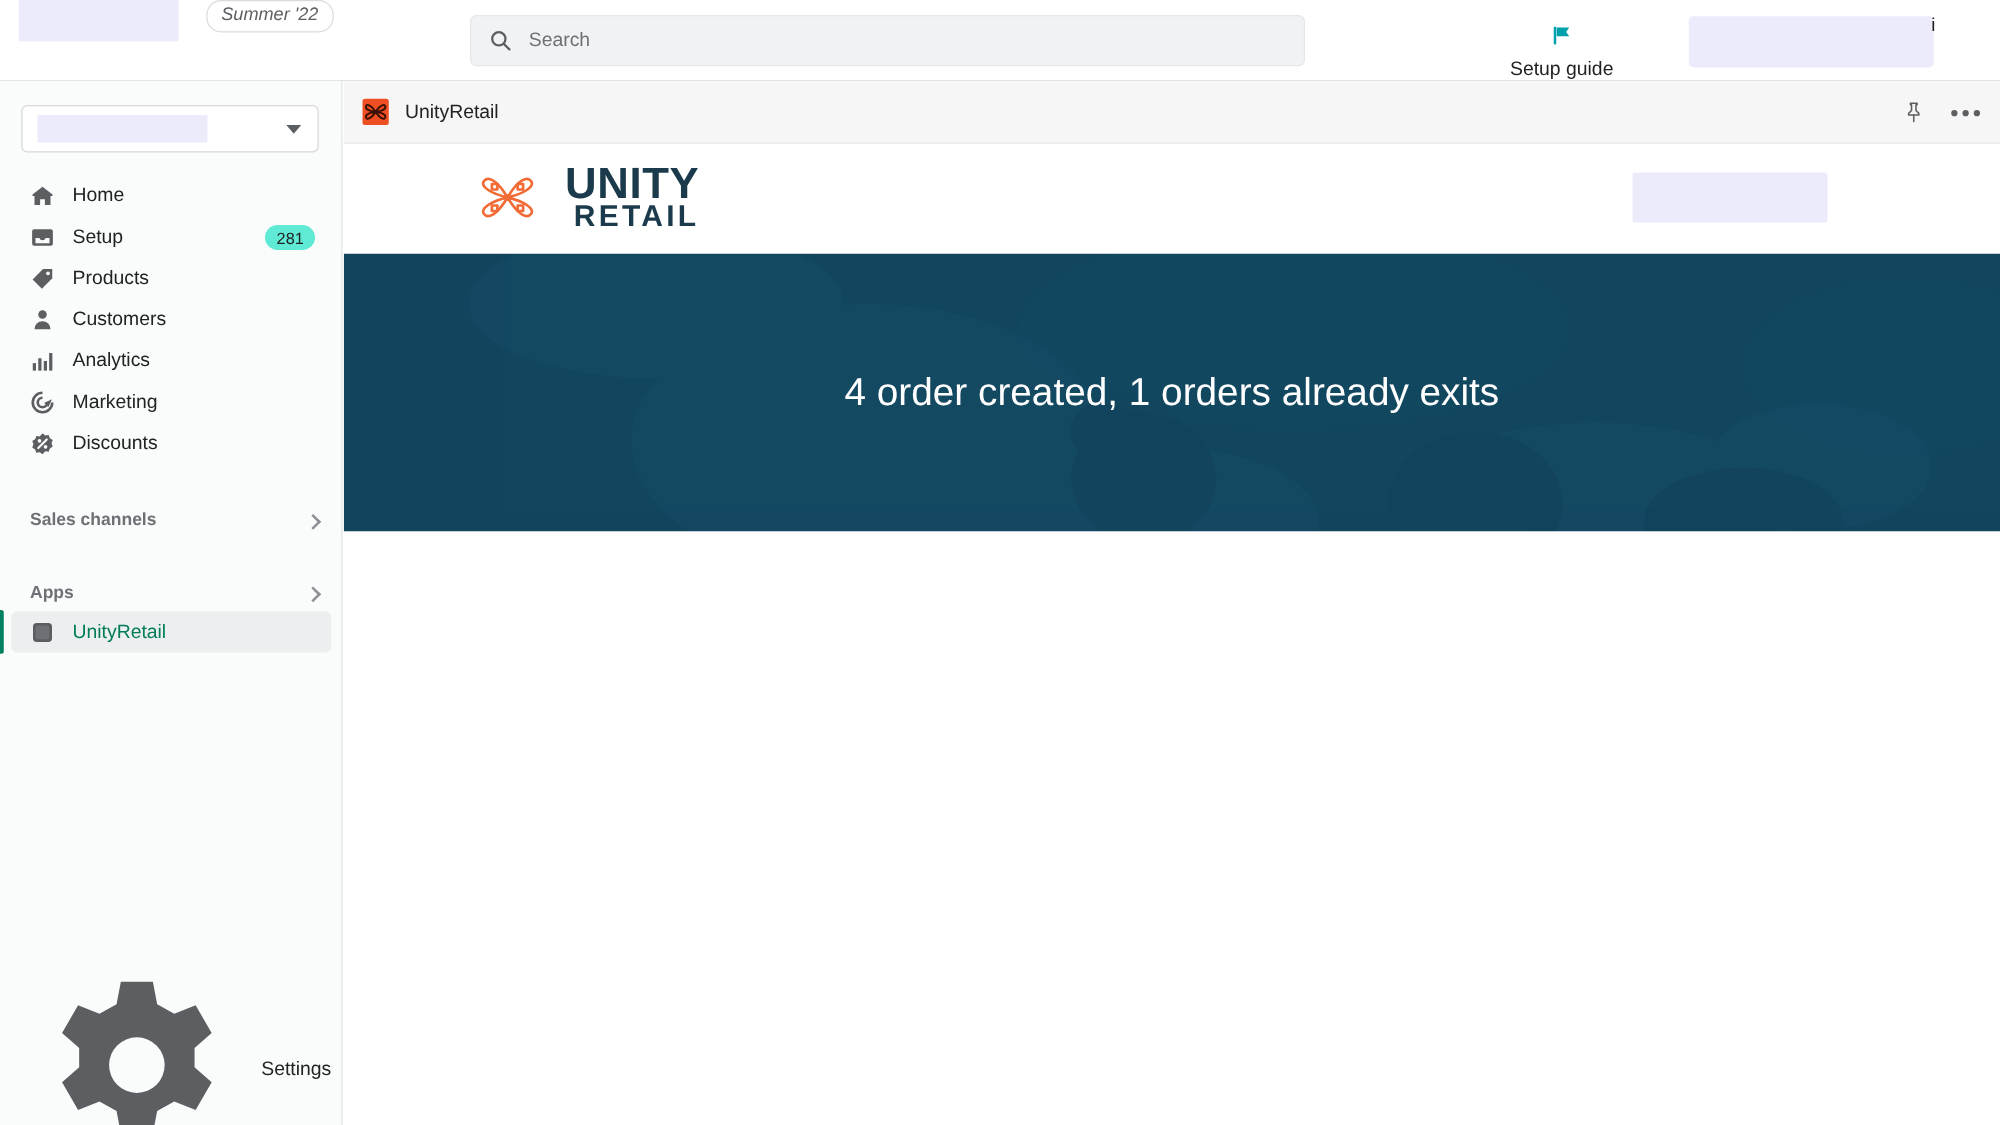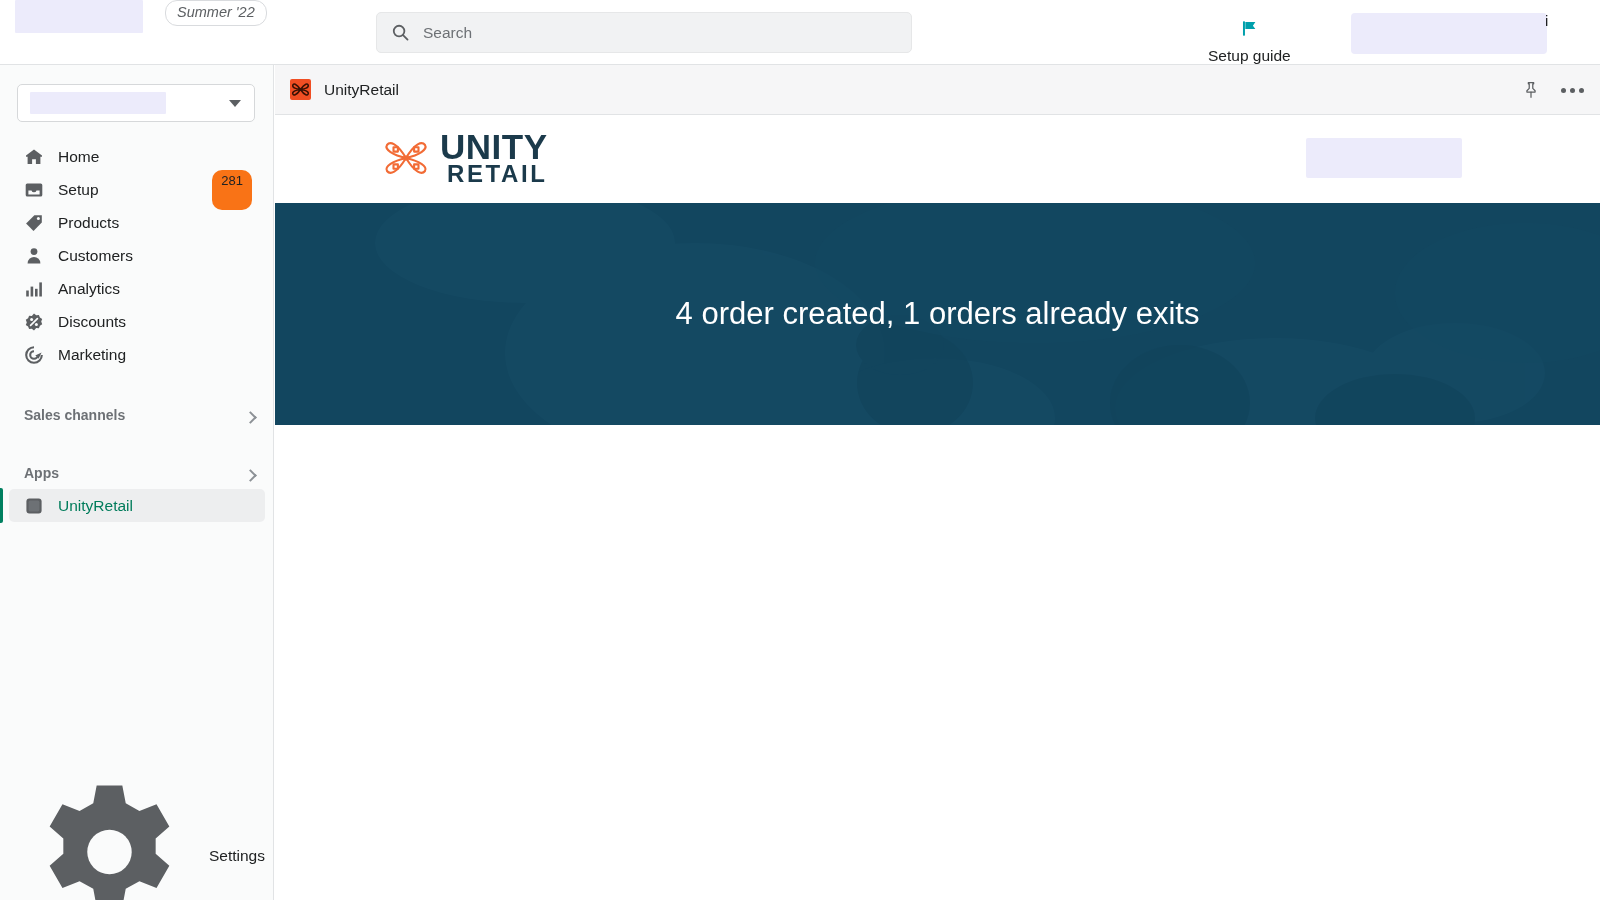--- a/index.html
+++ b/index.html
@@ -31,21 +31,21 @@
     padding: 3px 11px 4px;
     font-size: 14.5px;
     font-style: italic;
     color: #5c5f62;
     background: #fff;
     line-height: 1.2;
     white-space: nowrap;
   }
   .search-wrap {
     position: absolute; left: 376px; top: 12px;
-    width: 536px; height: 41px;
+    width: 668px; height: 41px;
     background: #f1f2f3;
     border: 1px solid #e6e7e8;
     border-radius: 5px;
     display: flex; align-items: center;
     padding-left: 14px;
   }
   .search-icon { width: 19px; height: 19px; flex: 0 0 auto; }
   .search-placeholder {
     margin-left: 13px; font-size: 15.5px; color: #6d7175;
   }
@@ -95,23 +95,23 @@
     border-radius: 5px;
     padding-left: 15px;
     cursor: pointer;
   }
   .nav-item .ico { width: 20px; height: 20px; flex: 0 0 20px; display: block; }
   .nav-item .label {
     margin-left: 14px; font-size: 15.5px; color: #202223; line-height: 1;
   }
   .nav-item .count {
     position: absolute; right: 13px;
-    background: #f97316; color: #202223;
+    background: #5eead4; color: #202223;
     font-size: 13px; line-height: 1;
-    padding: 4px 9px 23px; border-radius: 10px;
+    padding: 4px 9px 3px; border-radius: 10px;
   }
   .nav-item.active { background: #edeeef; }
   .nav-item.active .label { color: #007c5b; }
   .nav-item.active::before {
     content: ""; position: absolute; left: -9px; top: -1px;
     width: 3px; height: 35px; background: #008060; border-radius: 0 2px 2px 0;
   }
   .nav-section {
     margin: 0 9px; height: 33px;
     display: flex; align-items: flex-end; justify-content: space-between;
@@ -172,21 +172,21 @@
   .brand-header {
     position: relative; width: 1325px; height: 88px; background: #fff;
   }
   .brand-logo {
     position: absolute; left: 107px; top: 16px;
     display: flex; align-items: center; gap: 10px;
   }
   .brand-mark { width: 48px; height: 48px; display: block; }
   .brand-wordmark { display: flex; flex-direction: column; line-height: 0.92; }
   .brand-wordmark .l1 {
-    font-size: 35px; font-weight: bold; color: #1b3a4b; letter-spacing: 0.5px;
+    font-size: 35px; font-weight: bold; color: #1b3a4b; letter-spacing: 0.5px; margin-left: 12px;
   }
   .brand-wordmark .l2 {
     font-size: 24px; font-weight: bold; color: #1b3a4b; letter-spacing: 2.6px;
     text-align: right;
   }
   .brand-action-redact {
     position: absolute; left: 1031px; top: 23px;
     width: 156px; height: 40px; border-radius: 2px;
   }
 
@@ -282,35 +282,35 @@
           <rect x="2.2" y="11.5" width="2.6" height="6" fill="#5c5f62"></rect>
           <rect x="6.6" y="7.6" width="2.6" height="9.9" fill="#5c5f62"></rect>
           <rect x="11" y="9.8" width="2.6" height="7.7" fill="#5c5f62"></rect>
           <rect x="15.3" y="3.4" width="2.6" height="14.1" fill="#5c5f62"></rect>
         </svg>
         <span class="label">Analytics</span>
       </div>
 
       <div class="nav-item">
         <svg class="ico" viewBox="0 0 20 20">
+          <path d="M10 2.2 a7.8 7.8 0 1 0 7.8 7.8" fill="none" stroke="#5c5f62" stroke-width="2.1"></path>
+          <path d="M10 6.2 a3.8 3.8 0 1 0 3.8 3.8" fill="none" stroke="#5c5f62" stroke-width="2.1"></path>
+          <path d="M11.2 10.4 L17.6 7.4 L14.6 13.8 L13.2 11.8 Z" fill="#5c5f62"></path>
+        </svg>
+        <span class="label">Marketing</span>
+      </div>
+
+      <div class="nav-item">
+        <svg class="ico" viewBox="0 0 20 20">
           <path d="M10 1.6 l2.2 1.7 2.7-.4 1 2.6 2.3 1.5-1 2.6 1 2.6-2.3 1.5-1 2.6-2.7-.4L10 18.4l-2.2-1.7-2.7.4-1-2.6L1.8 13l1-2.6-1-2.6 2.3-1.5 1-2.6 2.7.4z" fill="#5c5f62"></path>
           <circle cx="7.6" cy="7.6" r="1.5" fill="#fafbfb"></circle>
           <circle cx="12.4" cy="12.4" r="1.5" fill="#fafbfb"></circle>
           <line x1="6.6" y1="13.4" x2="13.4" y2="6.6" stroke="#fafbfb" stroke-width="1.7" stroke-linecap="round"></line>
         </svg>
         <span class="label">Discounts</span>
-      </div>
-
-      <div class="nav-item">
-        <svg class="ico" viewBox="0 0 20 20">
-          <path d="M10 2.2 a7.8 7.8 0 1 0 7.8 7.8" fill="none" stroke="#5c5f62" stroke-width="2.1"></path>
-          <path d="M10 6.2 a3.8 3.8 0 1 0 3.8 3.8" fill="none" stroke="#5c5f62" stroke-width="2.1"></path>
-          <path d="M11.2 10.4 L17.6 7.4 L14.6 13.8 L13.2 11.8 Z" fill="#5c5f62"></path>
-        </svg>
-        <span class="label">Marketing</span>
       </div>
 
       <div class="spacer-sm"></div>
 
       <div class="nav-section">
         <span class="label">Sales channels</span>
         <span class="chevron-right"></span>
       </div>
 
       <div class="spacer-md"></div>

